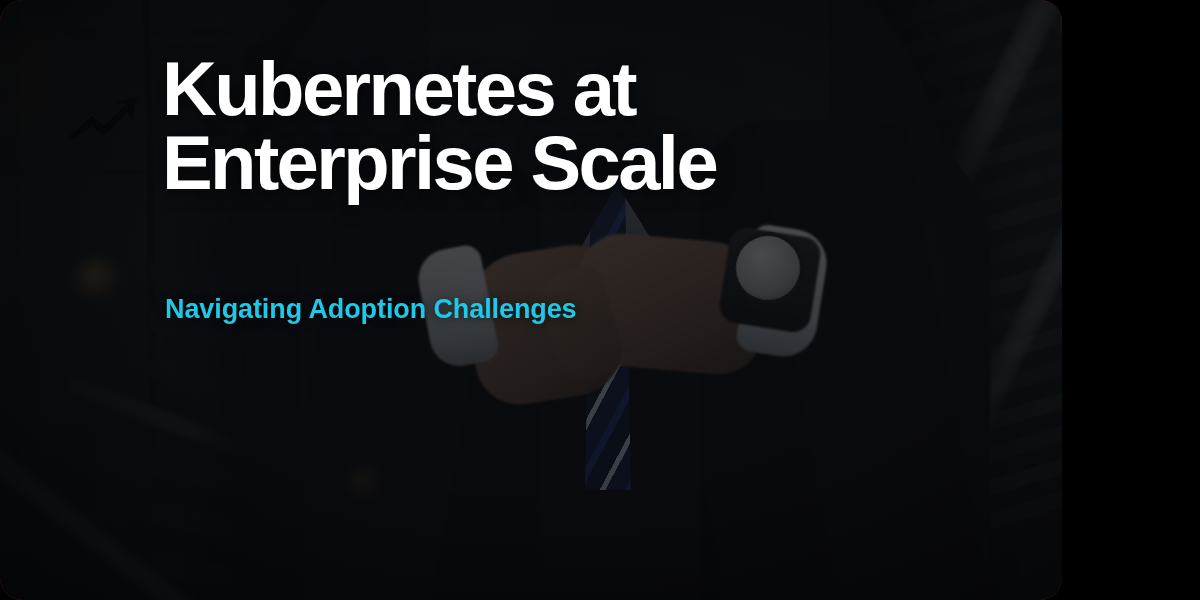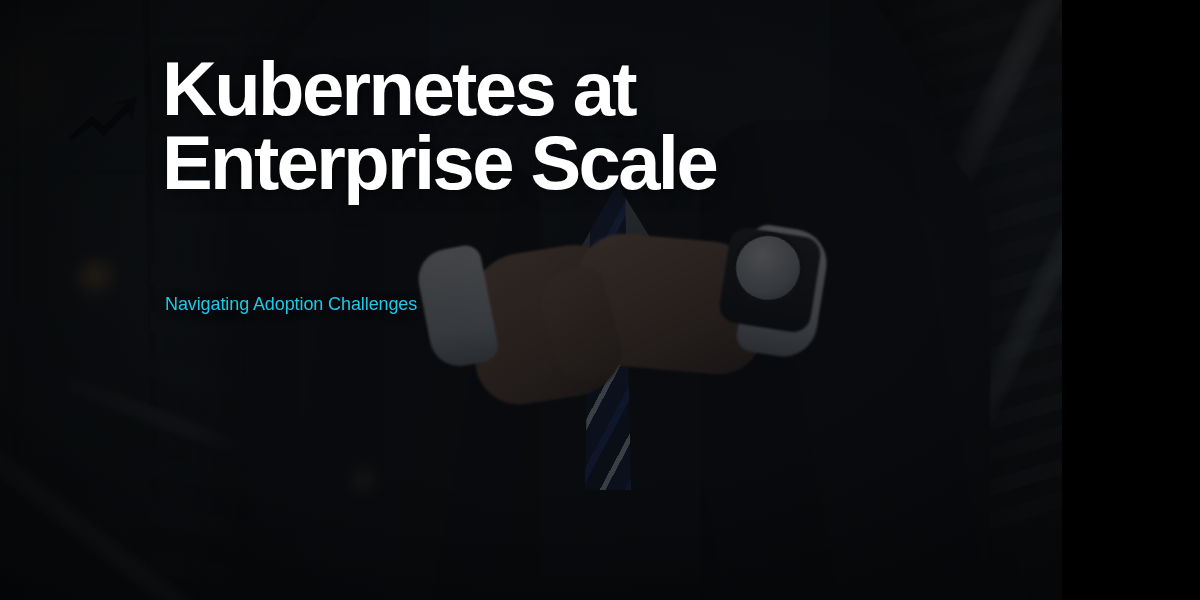--- a/index.html
+++ b/index.html
@@ -8,20 +8,21 @@
     background:#000;
     font-family:"Liberation Sans", sans-serif;
     overflow:hidden;
   }
 
   .slide {
     position:relative;
     width:1062px; height:600px;
     overflow:hidden;
     background:#7f1d1d;
+    border-radius:22px;
   }
 
   
   .photo { position:absolute; inset:0; overflow:hidden; filter:blur(0.4px); }
 
   
   .bg-base{
     position:absolute; inset:-40px;
     background:
       linear-gradient(180deg,#23282b 0%,#1c2124 28%,#171b1e 60%,#101316 100%);
@@ -158,21 +159,21 @@
     color:#ffffff;
     font-size:76px; line-height:.97; font-weight:700;
     letter-spacing:-2.6px; font-stretch:condensed;
     text-shadow:0 2px 18px rgba(0,0,0,.65);
     white-space:pre-line;
   }
 
   .subtitle{
     position:absolute; left:165px; top:294px;
     color:#1fc8e6;
-    font-size:18px; font-weight:400; letter-spacing:-.1px;
+    font-size:27px; font-weight:700; letter-spacing:-.1px;
     text-shadow:0 1px 10px rgba(0,0,0,.55);
   }
 
   .author-block{ position:absolute; right:52px; bottom:36px; text-align:right; }
   .author-name{
     color:#ffffff; font-size:26px; font-weight:700; letter-spacing:-.5px;
     text-shadow:0 2px 12px rgba(0,0,0,.8);
   }
   .author-rule{
     margin-top:11px; margin-left:auto;

